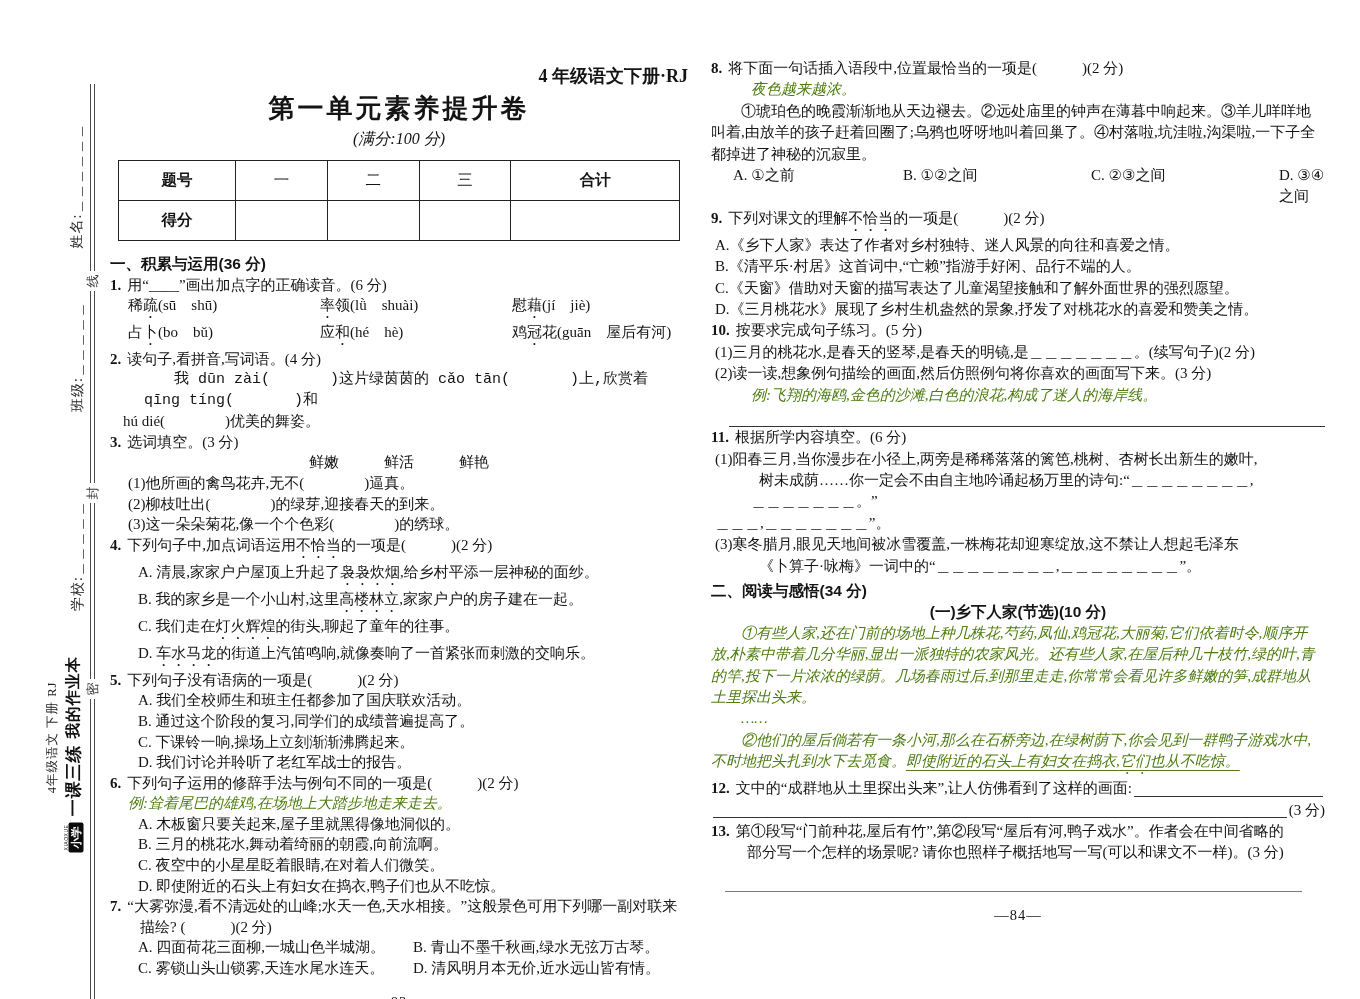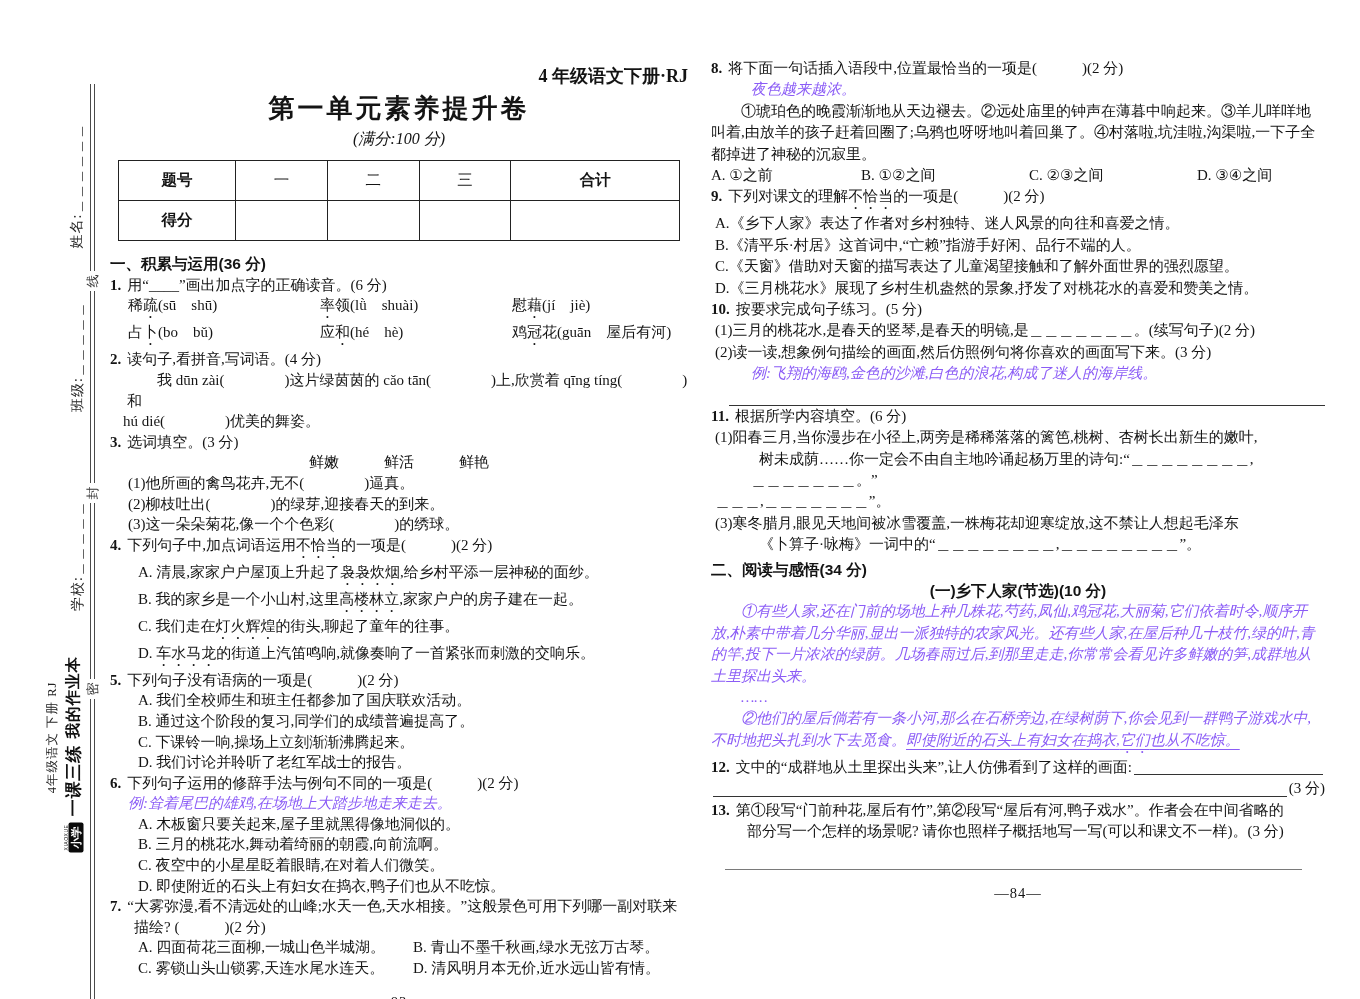--- a/index.html
+++ b/index.html
@@ -37,31 +37,31 @@
   table.score td{border:1.4px solid #222;text-align:center;height:37px;font-size:15.5px;}
   table.score td.hd{font-weight:bold;font-family:"Liberation Sans",sans-serif;}
   table.score td:first-child{width:114px;}
   .sec{font-weight:bold;font-size:15.5px;margin-top:13px;
     font-family:"Liberation Sans","DejaVu Sans",sans-serif;}
   .q{padding-left:26px;text-indent:-26px;}
   .q2d{padding-left:32px;text-indent:-32px;}
   .qn{margin-right:6px;}
   .opt{margin-left:28px;}
   .sub{margin-left:18px;}
-  .kai{font-style:italic;color:#8b5cf6;}
+  .kai{font-style:italic;color:#4d7c0f;}
   .dt{-webkit-text-emphasis:filled dot;-webkit-text-emphasis-position:under right;
       text-emphasis:filled dot;text-emphasis-position:under right;}
   .ul{text-decoration:underline;text-underline-offset:3.5px;}
   .pyrow{display:flex;margin-left:18px;}
   .pyrow .cell{width:192px;}
   .pyrow .cell:last-child{width:auto;}
   .bank{text-align:center;}
   .optgrid2{display:flex;margin-left:28px;}
   .optgrid2 span{width:50%;}
-  .optrow4{display:grid;grid-template-columns:150px 168px 168px 1fr;}
+  .optrow4{display:grid;grid-template-columns:150px 168px 168px 1fr;margin-left:22px;gap:20px;}
   .para{text-indent:2em;}
   .pagenum{text-align:center;font-size:14.5px;margin-top:13px;letter-spacing:1px;}
   .flexline{display:flex;align-items:flex-end;}
   .fill{flex:1 1 auto;border-bottom:1px solid #333;margin:0 2px 3px 2px;height:14px;}
   .ansline{border-bottom:1px solid #333;height:20px;margin-left:18px;}
   .rule{border-bottom:1.6px solid #7a7a7a;margin-top:27px;margin-left:14px;width:94%;}
   .ptitle{text-align:center;font-weight:bold;font-size:15.5px;
     font-family:"Liberation Sans",sans-serif;}
   .secR{font-weight:bold;font-size:15.5px;margin-top:3px;
     font-family:"Liberation Sans",sans-serif;}
@@ -127,21 +127,21 @@
     </div>
     <div class="pyrow">
       <span class="cell"><span>占</span><span class="dt">卜</span><span>(bo　bǔ)</span></span>
       <span class="cell"><span>应</span><span class="dt">和</span><span>(hé　hè)</span></span>
       <span class="cell"><span>鸡</span><span class="dt">冠</span><span>花(guān　屋后有河)</span></span>
     </div>
   </div>
 
   <div>
     <div class="q"><b class="qn">2.</b><span>读句子,看拼音,写词语。(4 分)</span></div>
-    <div style="margin-left:17px;text-indent:2em;">我 dūn zài(　　　　)这片绿茵茵的 cǎo tān(　　　　)上,欣赏着 qīng tíng(　　　　)和</div>
+    <div style="margin-left:34px;text-indent:2em;font-family:Liberation Mono, monospace;">我 dūn zài(　　　　)这片绿茵茵的 cǎo tān(　　　　)上,欣赏着 qīng tíng(　　　　)和</div>
     <div style="margin-left:13px;">hú dié(　　　　)优美的舞姿。</div>
   </div>
 
   <div>
     <div class="q"><b class="qn">3.</b><span>选词填空。(3 分)</span></div>
     <div class="bank">鲜嫩　　　鲜活　　　鲜艳</div>
     <div class="sub">(1)他所画的禽鸟花卉,无不(　　　　)逼真。</div>
     <div class="sub">(2)柳枝吐出(　　　　)的绿芽,迎接春天的到来。</div>
     <div class="sub">(3)这一朵朵菊花,像一个个色彩(　　　　)的绣球。</div>
   </div>
@@ -166,21 +166,21 @@
     <div class="q"><b class="qn">6.</b><span>下列句子运用的修辞手法与例句不同的一项是(　　　)(2 分)</span></div>
     <div class="sub kai">例:耸着尾巴的雄鸡,在场地上大踏步地走来走去。</div>
     <div class="opt">A. 木板窗只要关起来,屋子里就黑得像地洞似的。</div>
     <div class="opt">B. 三月的桃花水,舞动着绮丽的朝霞,向前流啊。</div>
     <div class="opt">C. 夜空中的小星星眨着眼睛,在对着人们微笑。</div>
     <div class="opt">D. 即使附近的石头上有妇女在捣衣,鸭子们也从不吃惊。</div>
   </div>
 
   <div>
     <div class="q"><b class="qn">7.</b><span>“大雾弥漫,看不清远处的山峰;水天一色,天水相接。”这般景色可用下列哪一副对联来</span></div>
-    <div style="margin-left:24px;">描绘? (　　　)(2 分)</div>
+    <div style="margin-left:30px;">描绘? (　　　)(2 分)</div>
     <div class="optgrid2">
       <span>A. 四面荷花三面柳,一城山色半城湖。</span>
       <span>B. 青山不墨千秋画,绿水无弦万古琴。</span>
     </div>
     <div class="optgrid2">
       <span>C. 雾锁山头山锁雾,天连水尾水连天。</span>
       <span>D. 清风明月本无价,近水远山皆有情。</span>
     </div>
   </div>
 

